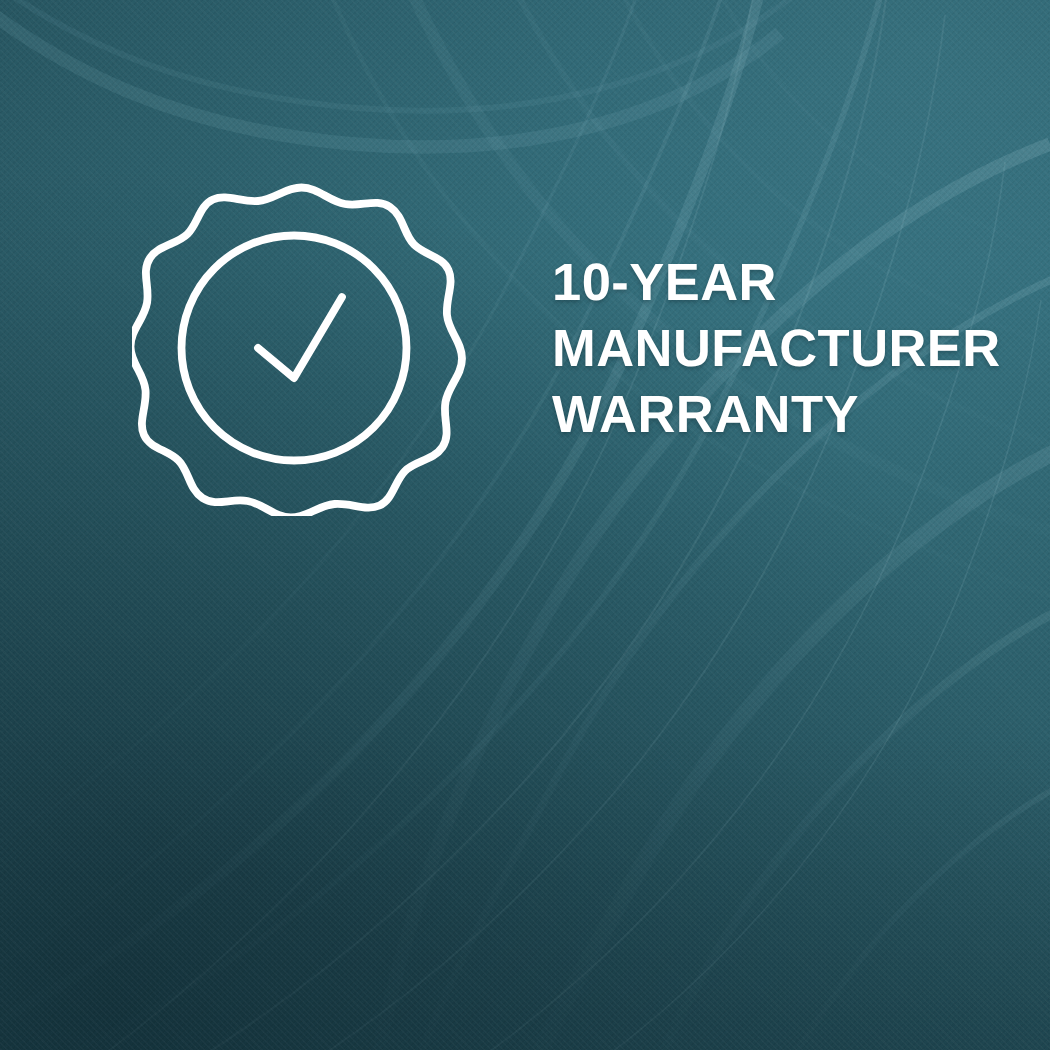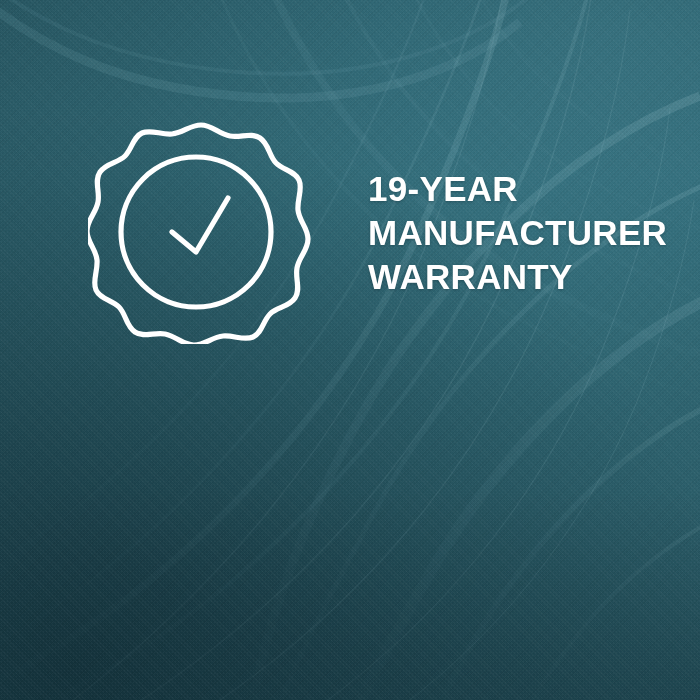--- a/index.html
+++ b/index.html
@@ -197,21 +197,21 @@
               C 95 15 102 7 113 7
               Z"></path>
 
             <circle cx="108" cy="114" r="75"></circle>
 
             <path d="M 84 114 L 108 134 L 140 80"></path>
           </g>
         </svg>
       </div>
 
-      <p class="headline" id="warranty-text">19-YEAR
+      <p class="headline" id="warranty-text">10-YEAR
 MANUFACTURER
 WARRANTY</p>
     </div>
 
     <div class="row" id="row-usa">
 
       
 
       
     </div>

